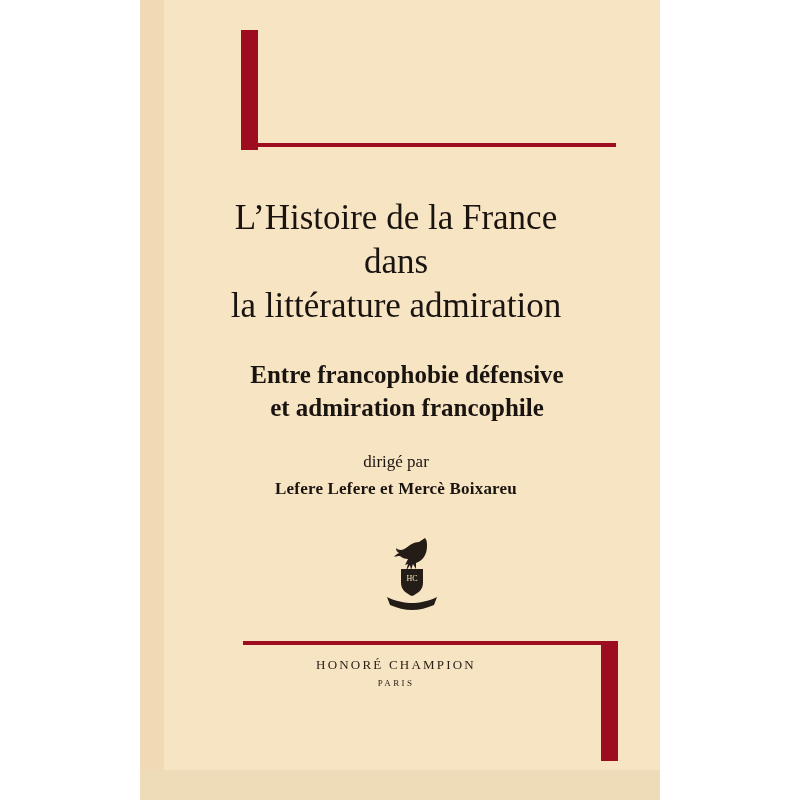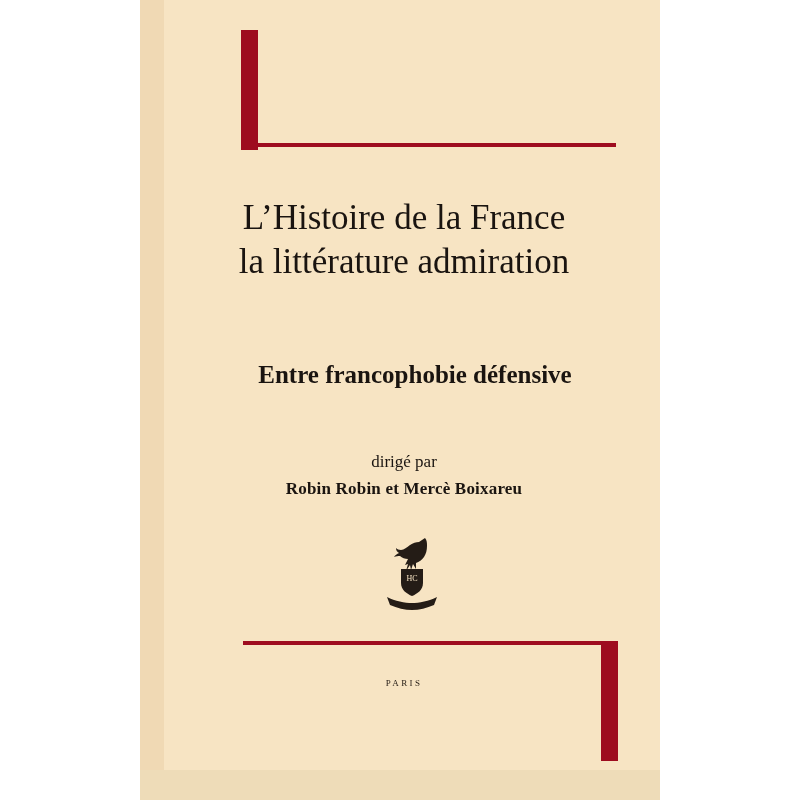--- a/index.html
+++ b/index.html
@@ -73,21 +73,21 @@
     position: absolute;
     left: 601px;
     top: 641px;
     width: 17px;
     height: 120px;
     background: #9e0c1f;
   }
 
   .text-block {
     position: absolute;
-    left: 164px;
+    left: 156px;
     width: 480px;
     text-align: center;
     color: #1a1410;
     font-family: "Liberation Serif", serif;
   }
 
   #title {
     top: 196px;
     font-size: 35px;
     line-height: 44px;
@@ -142,42 +142,45 @@
 
   <div id="cover"></div>
   <div id="spine"></div>
   <div id="bottom-band"></div>
 
   <div id="top-red-vert"></div>
   <div id="top-red-horiz"></div>
 
   <div class="text-block" id="title">
     <span class="line">L’Histoire de la France</span>
+    <span class="line">dans</span>
     <span class="line">la littérature admiration</span>
   </div>
 
   <div class="text-block" id="subtitle">
     <span class="line">Entre francophobie défensive</span>
+    <span class="line">et admiration francophile</span>
   </div>
 
   <div class="text-block" id="editors">
     <span class="dir">dirigé par</span>
-    <span class="names">Robin Robin et Mercè Boixareu</span>
+    <span class="names">Lefere Lefere et Mercè Boixareu</span>
   </div>
 
   <svg id="logo" viewBox="0 0 62 82" xmlns="http://www.w3.org/2000/svg">
     <g fill="#241c16">
 
       <path d="M44 7 c-2 1 -4 3 -6 4 c-3 0 -6 1 -9 3 c-3 2 -6 5 -9 5 c-2 0 -4 -1 -5 -2 c0 2 1 4 3 5 c-2 1 -4 2 -5 4 c2 -1 4 -1 6 -1 c2 2 5 3 8 3 l-3 6 l3 -1 l-2 7 l4 -6 l1 5 l2 -6 l3 5 l0 -6 c3 -1 6 -3 8 -6 c2 -3 3 -7 3 -11 c0 -3 0 -6 -2 -8 z"></path>
 
       <path d="M20 38 h22 v14 c0 7 -6 11 -11 13 c-5 -2 -11 -6 -11 -13 z"></path>
 
       <path d="M6 66 c8 4 18 6 25 6 c7 0 17 -2 25 -6 l-3 8 c-7 3 -15 5 -22 5 c-7 0 -15 -2 -22 -5 z"></path>
     </g>
     <text x="31" y="50" font-family="Liberation Serif, serif" font-size="8" fill="#f7e4c3" text-anchor="middle">HC</text>
   </svg>
 
+  <div class="text-block" id="publisher">HONORÉ CHAMPION</div>
   <div class="text-block" id="publisher-city">PARIS</div>
 
   <div id="bot-red-horiz"></div>
   <div id="bot-red-vert"></div>
 
 </div>
 
 </body></html>

